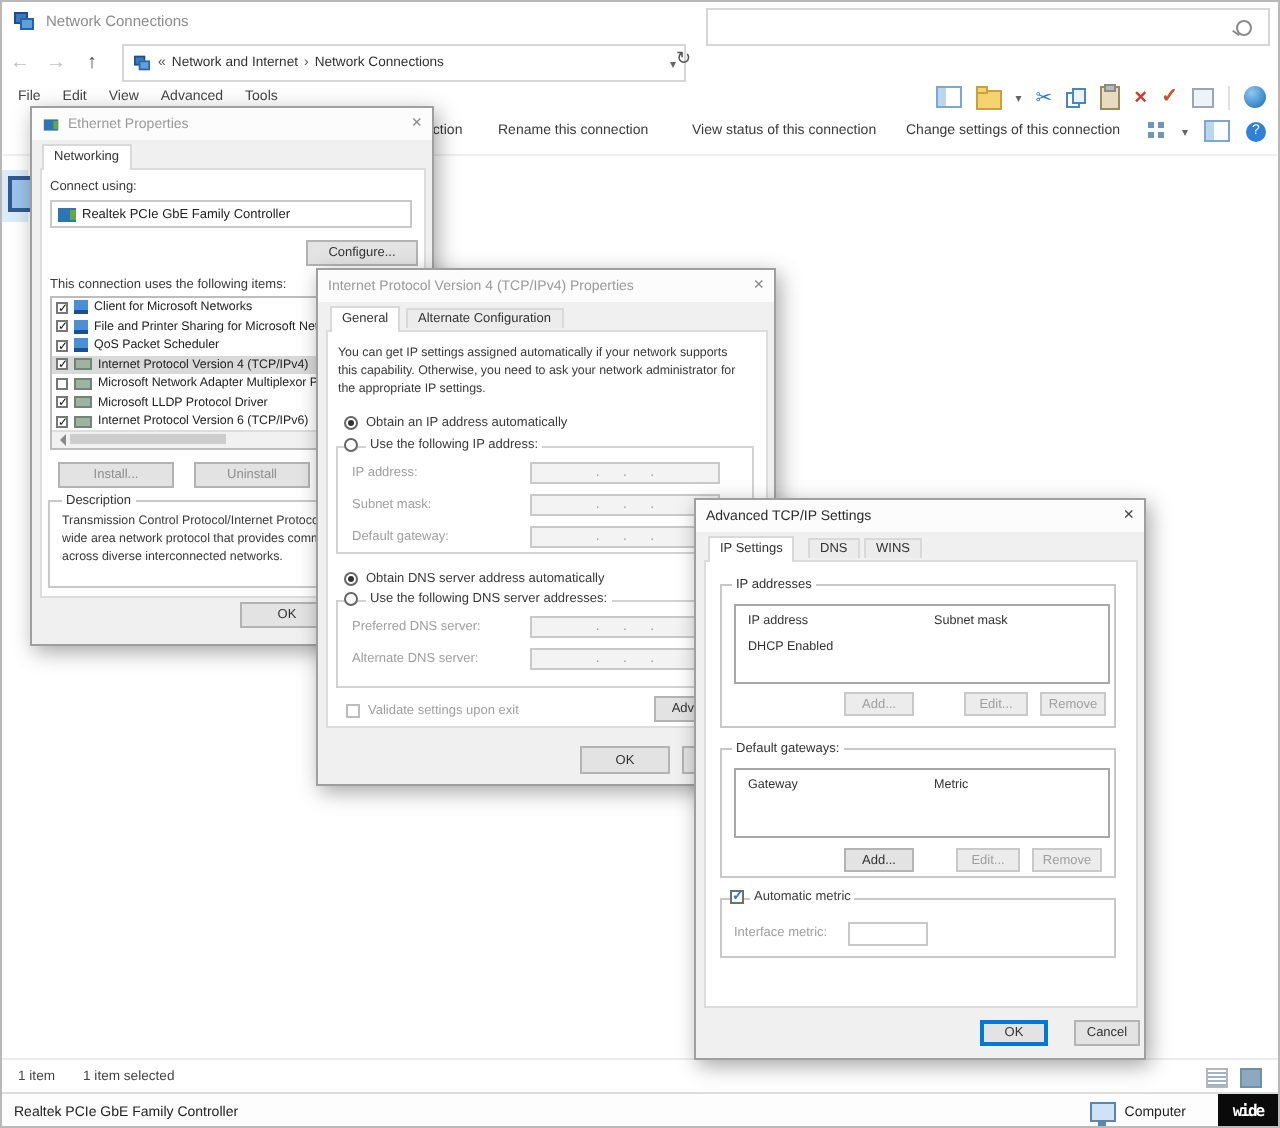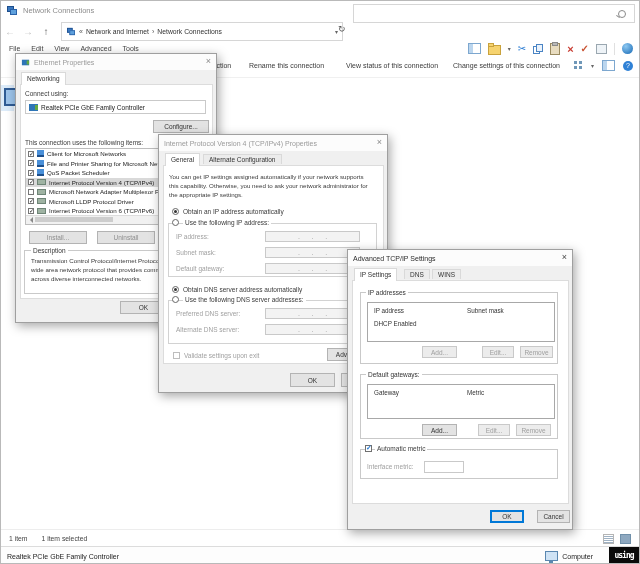--- a/index.html
+++ b/index.html
@@ -184,21 +184,21 @@
     <span style="flex:1"></span>
     <span class="ic-viewa" style="margin-right:6px;"></span>
     <span class="ic-viewb" style="margin-right:8px;"></span>
   </div>
   <div class="statusbar2">
     <span style="margin-left:6px;">Realtek PCIe GbE Family Controller</span>
     <span style="flex:1"></span>
     <span class="ic-monitor" style="margin-right:4px;"></span>
     <span style="margin-right:46px;">Computer</span>
   </div>
-  <div class="gamelogo">using</div>
+  <div class="gamelogo">wide</div>
 
   <div class="dlg" style="left:14px;top:52px;width:200px;height:268px;z-index:10;">
     <div class="dtitle">
       <span class="ic-adapter" style="transform:scale(.8);"></span>
       <span class="dtitle-txt">Ethernet Properties</span>
     </div>
     <span class="dlg-x">×</span>
     <span class="tab on" style="left:5px;">Networking</span>
     <div class="tabpage" style="left:4px;top:30px;width:191px;height:213px;"></div>
 

